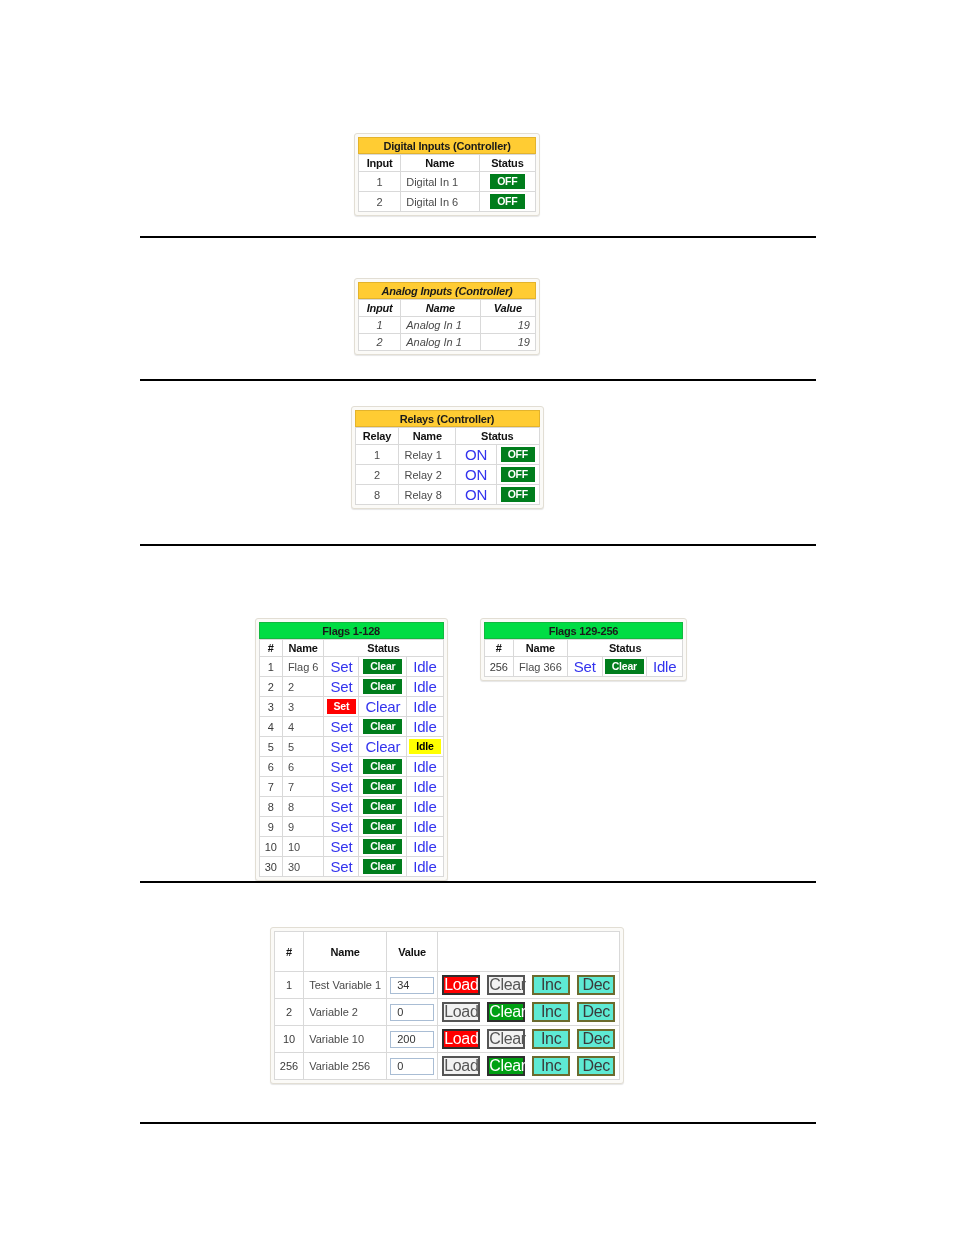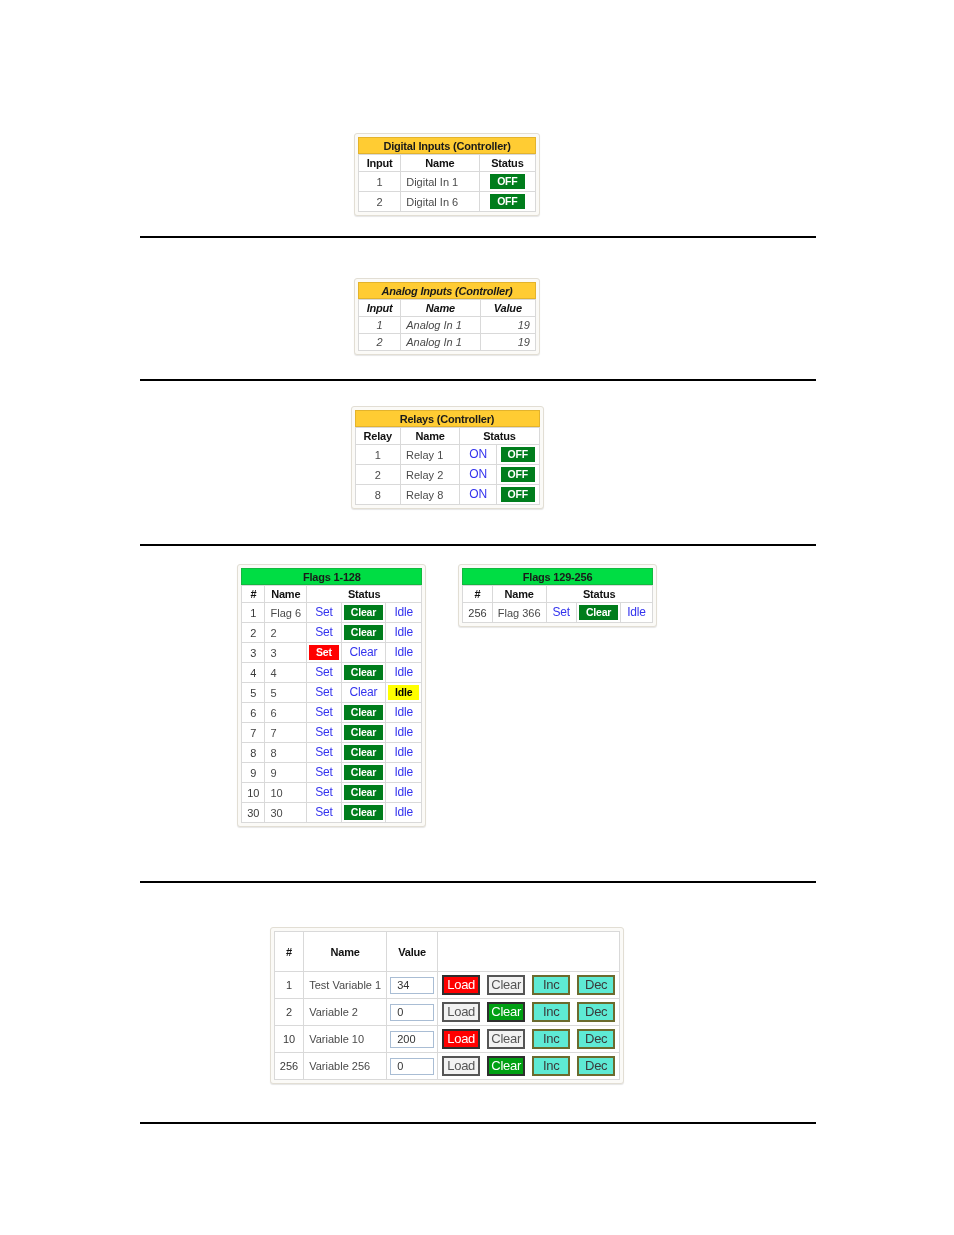--- a/index.html
+++ b/index.html
@@ -98,21 +98,21 @@
     color: #ffffff;
     letter-spacing: -0.2px;
   }
   .chip-green  { background: #007d1c; }
   .chip-red    { background: #ff0000; color: #ffffff; }
   .chip-yellow { background: #ffff00; color: #000000; }
 
   td.cell-off { padding: 2px 3px; text-align: center; background: #ffffff; }
   .act {
     display: inline-block;
-    font-size: 12px;
+    font-size: 15px;
     line-height: 13px;
     padding: 1px 4px;
     letter-spacing: -0.2px;
     text-align: center;
   }
   .act-idle   { color: #3333ee; }
   .act-onlink { color: #3333ee; }
 
   
   .t-digital { width: 178px; }
@@ -162,21 +162,21 @@
     background: #ffffff;
     font-family: "Liberation Sans", sans-serif;
     font-size: 11px;
     color: #333333;
     padding: 0 6px;
     box-sizing: border-box;
   }
   .btnrow { display: flex; gap: 7px; align-items: center; }
   .btn {
     font-family: "Liberation Sans", sans-serif;
-    font-size: 13px;
+    font-size: 16px;
     line-height: 14px;
     padding: 1px 0;
     width: 38px;
     text-align: center;
     border: 2px solid #3b3b3b;
     background: #f0f0f0;
     color: #2b2b2b;
     box-sizing: border-box;
     letter-spacing: -0.3px;
   }
@@ -289,21 +289,21 @@
             <span class="chip chip-green">OFF</span>
           </td>
         </tr>
       </tbody>
         </table>
     </div>
   </div>
 </div>
 <div class="divider" style="top:544px;"></div>
 
-<div class="section" style="top:564px;">
+<div class="section" style="top:618px;margin-left:24px;">
   <div class="section-inner" style="align-items:flex-start; gap:32px;">
 
     <div class="panel">
       <div class="title-bar title-green">Flags 1-128</div>
       <table class="grid t-flags">
         <tbody>
             <tr class="colhead">
           <td class="c1">#</td>
           <td class="c2">Name</td>
           <td colspan="3" style="text-align:center;">Status</td>

